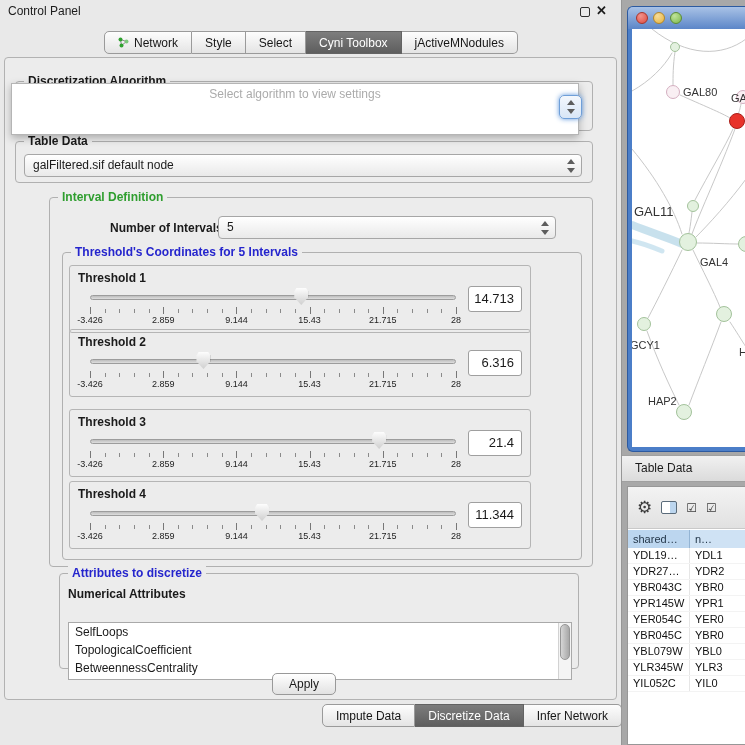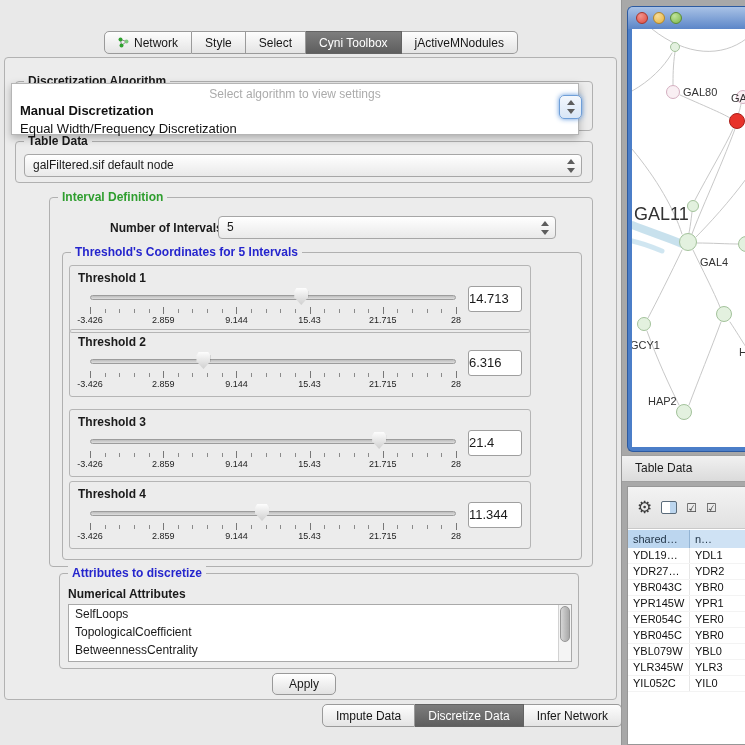--- a/index.html
+++ b/index.html
@@ -58,26 +58,26 @@
   .th-panel{position:absolute;left:6px;width:462px;height:68px;border:1px solid #b5b5b5;border-radius:3px;}
   .th-name{position:absolute;left:8px;top:5px;font-weight:bold;font-size:12px;}
   .slider{position:absolute;left:20px;top:22px;width:366px;height:18px;}
   .slider-track{position:absolute;left:0;right:0;top:7px;height:5px;background:linear-gradient(#bdbdbd,#dedede);border:1px solid #9c9c9c;border-radius:3px;}
   .slider-thumb{position:absolute;top:0;width:14px;height:17px;background:linear-gradient(#fdfdfd,#cfcfcf);clip-path:polygon(15% 0,85% 0,100% 20%,100% 55%,50% 100%,0 55%,0 20%);filter:drop-shadow(0 0 1px rgba(0,0,0,0.65));}
   .ticks{position:absolute;left:20px;top:41px;width:366px;height:7px;}
   .tick{position:absolute;top:2px;width:1px;height:4px;background:#8a8a8a;}
   .tick.major{top:0;height:7px;background:#777;}
   .scale{position:absolute;left:20px;top:49px;width:366px;height:11px;}
   .scale-label{position:absolute;transform:translateX(-50%);font-size:9px;color:#222;white-space:nowrap;}
-  .th-value{position:absolute;left:398px;top:20px;width:54px;height:26px;background:#fff;border:1px solid #9f9f9f;border-radius:3px;font-size:13px;line-height:24px;padding-right:7px;}
+  .th-value{position:absolute;left:398px;top:20px;width:54px;height:26px;background:#fff;border:1px solid #9f9f9f;border-radius:3px;font-size:13px;line-height:24px;text-align:right;padding-right:7px;}
 
   
   #attributes-group{left:54px;top:515px;width:520px;height:96px;}
   #numattr-label{position:absolute;left:8px;top:13px;font-weight:bold;}
-  #attributes-list{position:absolute;left:8px;top:30px;width:504px;height:58px;background:#fff;border:1px solid #a9a9a9;overflow:hidden;}
+  #attributes-list{position:absolute;left:8px;top:48px;width:504px;height:58px;background:#fff;border:1px solid #a9a9a9;overflow:hidden;}
   .attr-item{padding:1px 6px;font-size:12px;line-height:16px;}
   .vscroll{position:absolute;right:0;top:0;bottom:0;width:13px;background:#f4f4f4;border-left:1px solid #d2d2d2;}
   .vscroll .thumb{position:absolute;left:1px;top:1px;width:10px;height:36px;border-radius:5px;background:linear-gradient(90deg,#d6d6d6,#a8a8a8);border:1px solid #969696;}
 
   #apply-btn{position:absolute;left:267px;top:615px;width:64px;height:22px;background:linear-gradient(#ffffff,#e2e2e2);border:1px solid #999;border-radius:5px;text-align:center;line-height:20px;font-size:12px;}
 
   
   #net-window{position:absolute;left:627px;top:6px;width:118px;height:446px;background:#4b7ec8;border:1px solid #2d5aa0;border-right:none;border-radius:6px 0 0 6px;}
   #net-titlebar{position:absolute;left:0;top:0;width:100%;height:22px;background:linear-gradient(#a9c2e6,#5c86c8);border-radius:5px 0 0 0;display:flex;align-items:center;gap:5px;padding-left:8px;}
   .traffic{width:12px;height:12px;border-radius:50%;display:inline-block;}
@@ -106,20 +106,25 @@
   #table-rows{position:absolute;left:0;top:61px;width:100%;bottom:0;overflow:hidden;}
   .tp-row{display:flex;height:16px;border-bottom:1px solid #f3f3f3;}
   .tp-cell{font-size:11px;line-height:15px;padding-left:5px;white-space:nowrap;overflow:hidden;color:#101010;}
   .tp-cell.col0{width:62px;border-right:1px solid #e6e6e6;}
   .tp-cell.col1{flex:1;}
 </style>
 </head>
 <body>
 
 <div id="control-panel">
+  <div id="cp-titlebar">
+    <span id="cp-title">Control Panel</span>
+    <span id="cp-float"></span>
+    <span id="cp-close">✕</span>
+  </div>
 
   <div id="top-tabs" class="tabstrip">
       <div class="tab">
         <span class="net-tab-icon"><svg width="11" height="11" viewBox="0 0 11 11">
             <path d="M2.5 2.5 L8.5 4.5 L3.5 8.5 Z" fill="none" stroke="#8a8a8a" stroke-width="1"></path>
             <circle cx="2.5" cy="2.5" r="2" fill="#2ea12e"></circle>
             <circle cx="8.5" cy="4.5" r="2" fill="#7cc87c"></circle>
             <circle cx="3.5" cy="8.5" r="2" fill="#2ea12e"></circle>
           </svg></span>
         <span class="tab-label">Network</span>
@@ -143,24 +148,20 @@
     <div class="group" id="algo-group">
       <span class="group-title">Discretization Algorithm</span>
     </div>
 
     <div id="algo-combo-fragment">
       <span class="combo-arrows"></span>
     </div>
 
     <div id="algo-popup">
       <div id="algo-popup-hint">Select algorithm to view settings</div>
-      <div id="algo-popup-list">
-          <div class="popup-option first">Manual Discretization</div>
-          <div class="popup-option">Equal Width/Frequency Discretization</div>
-        </div>
     </div>
 
     <div class="group" id="tabledata-group">
       <span class="group-title">Table Data</span>
       <div class="combo" id="tabledata-combo">
         <span class="combo-text">galFiltered.sif default node</span>
         <span class="combo-arrows"></span>
       </div>
     </div>
 
@@ -415,21 +416,21 @@
       <div class="net-node pink" style="left: 104px; top: 61px; height: 14px; width: 14px;"></div>
       <div class="net-node red" style="left: 97px; top: 84px; height: 16px; width: 16px;"></div>
       <div class="net-node green" style="left: 55px; top: 171px; height: 12px; width: 12px;"></div>
       <div class="net-node green" style="left: 47px; top: 204px; height: 18px; width: 18px;"></div>
       <div class="net-node green" style="left: 106px; top: 207px; height: 16px; width: 16px;"></div>
       <div class="net-node green" style="left: 5px; top: 288px; height: 14px; width: 14px;"></div>
       <div class="net-node green" style="left: 84px; top: 277px; height: 16px; width: 16px;"></div>
       <div class="net-node green" style="left: 44px; top: 375px; height: 16px; width: 16px;"></div>
       <div class="net-label" style="left: 51px; top: 57px;">GAL80</div>
       <div class="net-label" style="left: 99px; top: 63px;">GA</div>
-      <div class="net-label" style="left: 2px; top: 175px; font-size: 18px;">GAL11</div>
+      <div class="net-label" style="left: 2px; top: 175px; font-size: 13px;">GAL11</div>
       <div class="net-label" style="left: 68px; top: 227px;">GAL4</div>
       <div class="net-label" style="left: -2px; top: 310px;">GCY1</div>
       <div class="net-label" style="left: 16px; top: 366px;">HAP2</div>
       <div class="net-label" style="left: 107px; top: 317px;">H</div>
     </div>
 </div>
 
 <div id="tp-title">
   <span>Table Data</span>
 </div>

